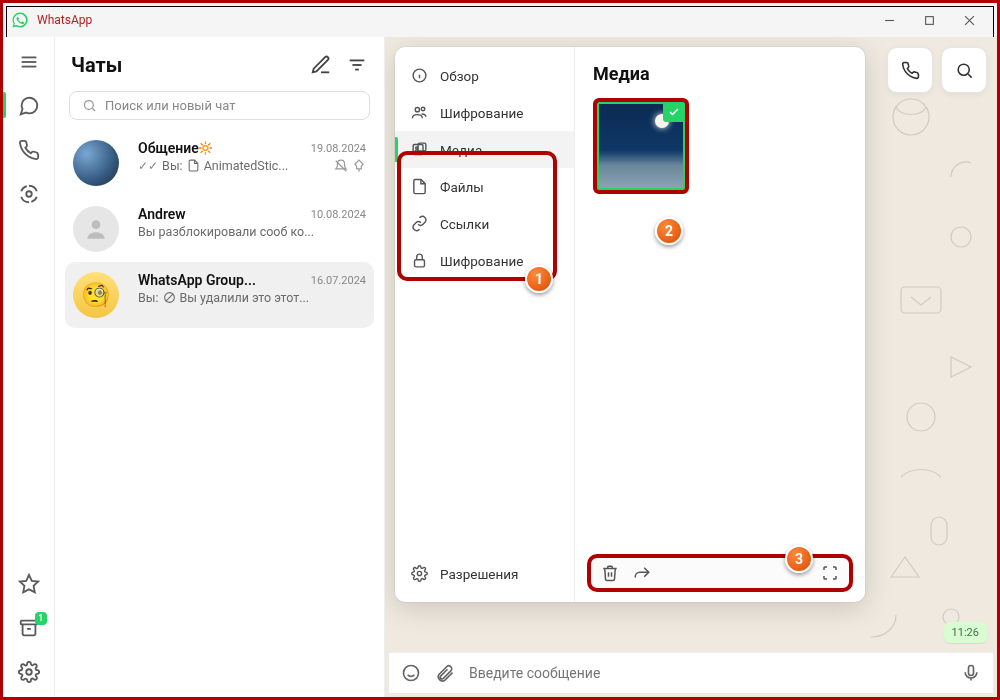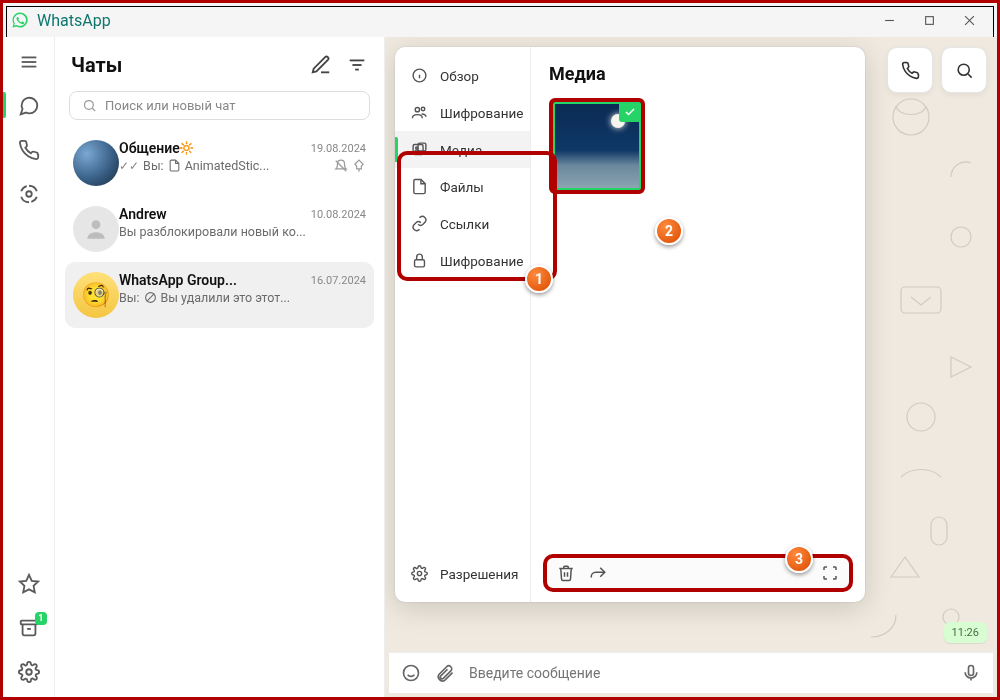--- a/index.html
+++ b/index.html
@@ -3,21 +3,21 @@
 <meta charset="utf-8">
 <style>
   * { box-sizing: border-box; margin: 0; padding: 0; font-family: -apple-system, "Segoe UI", Roboto, sans-serif; }
   body { display:flex; justify-content:center; align-items:center; min-height:100vh; background:#222; }
   .frame { width:1000px; height:700px; background:#fff; border:3px solid #b00000; position:relative; overflow:hidden; }
   .inner-border { position:absolute; inset:3px; border:1px solid #000; pointer-events:none; }
 
   
   .titlebar { height:34px; display:flex; align-items:center; padding:0 8px; background:#f5f5f5; }
   .titlebar .logo { width:18px; height:18px; margin-right:8px; }
-  .titlebar .title { font-size:16px; color:#0f766e; }
+  .titlebar .title { font-size:12px; color:#b91c1c; }
   .titlebar .spacer { flex:1; }
   .winbtn { width:40px; height:28px; display:flex; align-items:center; justify-content:center; color:#555; }
   .winbtn svg { width:11px; height:11px; }
 
   .main { position:absolute; top:34px; left:0; right:0; bottom:0; display:flex; background:#fff; }
 
   
   .navrail { width:52px; background:#fff; border-right:1px solid #eee; display:flex; flex-direction:column; align-items:center; padding:14px 0; gap:22px; }
   .navrail .nav-icon { width:22px; height:22px; color:#5a5a5a; position:relative; display:flex; align-items:center; justify-content:center; }
   .navrail .nav-icon.active::before { content:""; position:absolute; left:-15px; top:-3px; width:3px; height:26px; background:#25D366; border-radius:0 2px 2px 0; }
@@ -26,21 +26,21 @@
 
   
   .chatlist { width:330px; background:#fff; border-right:1px solid #eee; display:flex; flex-direction:column; padding:12px 10px 14px 10px;}
   .chatlist-header { display:flex; align-items:center; padding:4px 6px 14px 6px; }
   .chatlist-header h1 { font-size:20px; font-weight:700; color:#111; }
   .chatlist-header .spacer{flex:1;}
   .hdr-icon { width:22px; height:22px; color:#444; margin-left:14px;}
   .search { display:flex; align-items:center; gap:8px; padding:6px 12px; border:1px solid #ddd; border-radius:8px; color:#888; font-size:13px; margin:0 4px 10px 4px; background:#fff;}
   .search svg{width:15px;height:15px;color:#999;}
 
-  .chat-item { display:flex; align-items:flex-start; padding:10px 8px; gap:0; border-radius:10px; cursor:default;}
+  .chat-item { display:flex; align-items:flex-start; padding:10px 8px; gap:19px; border-radius:10px; cursor:default;}
   .chat-item.selected { background:#f0f0f0; }
   .avatar { width:46px; height:46px; border-radius:50%; background:#e6e6e6; flex-shrink:0; display:flex; align-items:center; justify-content:center; font-size:24px;}
   .avatar.lighthouse { background: radial-gradient(circle at 30% 30%, #7aa8d4 0%, #355a80 60%, #1e2a3a 100%);}
   .avatar.monocle{ background:linear-gradient(#ffe17a,#f4c542);}
   .chat-meta { flex:1; min-width:0; }
   .chat-row1 { display:flex; align-items:center; }
   .chat-name { font-size:14px; font-weight:600; color:#111; white-space:nowrap; overflow:hidden; text-overflow:ellipsis; max-width:160px;}
   .chat-date { font-size:11px; color:#888; margin-left:auto; white-space:nowrap;}
   .chat-row2 { display:flex; align-items:center; gap:4px; color:#6b6b6b; font-size:12.5px; margin-top:2px; white-space:nowrap; overflow:hidden; text-overflow:ellipsis;}
   .chat-row2 svg{width:13px;height:13px;flex-shrink:0;}
@@ -49,21 +49,21 @@
   .pin-mute { margin-left:auto; display:flex; gap:4px; color:#999;}
   .pin-mute svg{width:14px;height:14px;}
 
   
   .center { flex:1; position:relative; background:#efe9df; overflow:hidden;}
   .doodle-bg { position:absolute; inset:0; opacity:0.18; }
   .doodle-bg svg{width:100%;height:100%;}
 
   
   .infopanel { position:absolute; top:10px; left:10px; width:470px; height:555px; background:#fff; border-radius:10px; display:flex; box-shadow:0 6px 28px rgba(0,0,0,.15), 0 0 0 1px rgba(0,0,0,.04); overflow:hidden;}
-  .sidemenu { width:136px; border-right:1px solid #eee; display:flex; flex-direction:column; padding:10px 0;}
+  .sidemenu { width:180px; border-right:1px solid #eee; display:flex; flex-direction:column; padding:10px 0;}
   .menu-item{ display:flex; align-items:center; gap:12px; padding:10px 16px; font-size:13.5px; color:#333; cursor:default;}
   .menu-item.active{ background:#f3f3f3; position:relative;}
   .menu-item.active::before{content:"";position:absolute;left:0;top:6px;bottom:6px;width:3px;background:#25D366;border-radius:0 2px 2px 0;}
   .menu-item svg{width:17px;height:17px;color:#555;flex-shrink:0;}
   .menu-bottom{margin-top:auto;}
   .mediapane{ flex:1; padding:16px 18px; position:relative; display:flex; flex-direction:column;}
   .mediapane h2{ font-size:18px; font-weight:700; color:#111; margin-bottom:14px;}
   .thumb { width:96px; height:96px; border-radius:6px; background:linear-gradient(to bottom,#0a2a52 0%,#0f3867 55%,#6a879c 72%,#8fa6b5 100%); position:relative; border:4px solid #b00000; box-shadow:0 0 0 2px #25D366 inset, 0 0 0 4px #fff; }
   .thumb .moon{position:absolute; top:12px; right:16px; width:14px; height:14px; border-radius:50%; background:#f6f6ef; box-shadow:0 0 6px #f6f6ef;}
   .thumb .check{position:absolute;top:0;right:0;width:22px;height:20px;background:#25D366;display:flex;align-items:center;justify-content:center;border-radius:0 3px 0 3px;}
@@ -224,21 +224,21 @@
               <circle cx="12" cy="8" r="4"></circle>
               <path d="M4 21c0-4 4-6 8-6s8 2 8 6"></path>
             </svg>
       </div>
       <div class="chat-meta">
         <div class="chat-row1">
           <span class="chat-name">Andrew</span>
           <span class="chat-date">10.08.2024</span>
         </div>
         <div class="chat-row2">
-              <span>Вы разблокировали новый ко...</span>
+              <span>Вы разблокировали сооб ко...</span>
             </div>
       </div>
     </div>
 
     <div class="chat-item selected">
       <div class="avatar monocle">🧐</div>
       <div class="chat-meta">
         <div class="chat-row1">
           <span class="chat-name">WhatsApp Group...</span>
           <span class="chat-date">16.07.2024</span>

